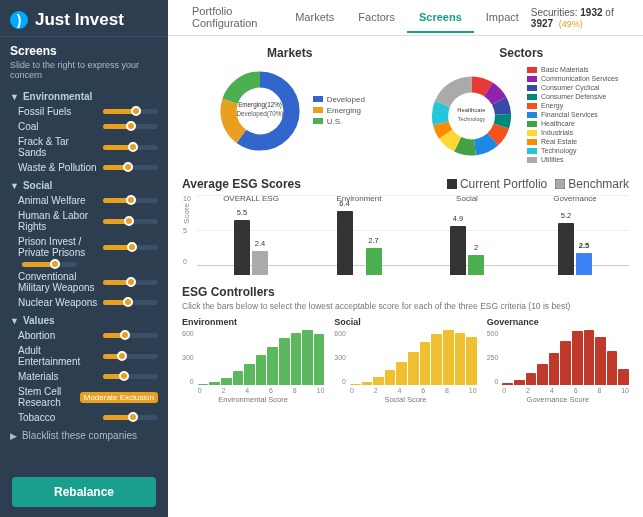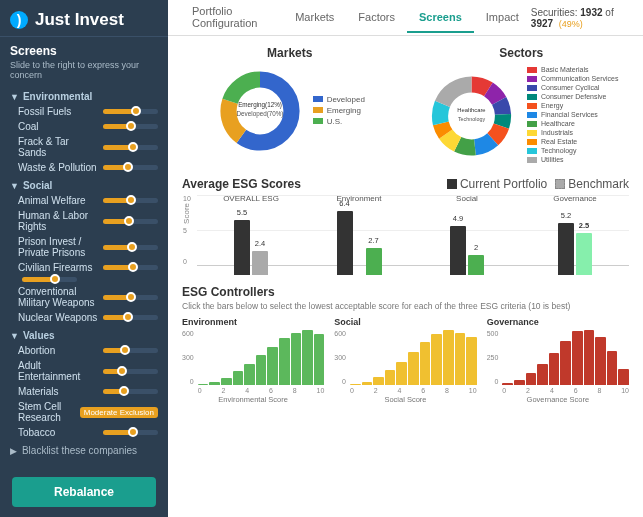--- a/index.html
+++ b/index.html
@@ -227,27 +227,20 @@
       <div class="screen-slider">
           <div class="screen-slider-fill" style="width:48%"></div>
           <div class="screen-slider-thumb" style="left:calc(48% - 5px)"></div>
         </div>
     </div>
     <div class="screen-item">
       <span class="screen-name">Prison Invest / Private Prisons</span>
       <div class="screen-slider">
           <div class="screen-slider-fill" style="width:52%"></div>
           <div class="screen-slider-thumb" style="left:calc(52% - 5px)"></div>
-        </div>
-    </div>
-    <div class="screen-item">
-      <span class="screen-name">Civilian Firearms</span>
-      <div class="screen-slider">
-          <div class="screen-slider-fill" style="width:55%"></div>
-          <div class="screen-slider-thumb" style="left:calc(55% - 5px)"></div>
         </div>
     </div>
     <div class="screen-item">
       <div class="screen-slider">
           <div class="screen-slider-fill" style="width:60%"></div>
           <div class="screen-slider-thumb" style="left:calc(60% - 5px)"></div>
         </div>
     </div>
     <div class="screen-item">
       <span class="screen-name">Conventional Military Weapons</span>
@@ -494,21 +487,21 @@
                 </div>
               </div>
             </div>
 
             <div style="display:flex;flex-direction:column;align-items:center;flex:1;">
               <div style="font-size:8px;color:#555;margin-bottom:2px;">Governance</div>
               <div style="display:flex;gap:2px;align-items:flex-end;height:70px;">
                 <div style="width:16px;background:#333;border-radius:1px 1px 0 0;height:52px;position:relative;">
                   <span style="position:absolute;top:-12px;left:50%;transform:translateX(-50%);font-size:7.5px;color:#333;">5.2</span>
                 </div>
-                <div style="width:16px;background:#86efac;border-radius:1px 1px 0 0;height:42px;position:relative;font-weight:bold;">
+                <div style="width:16px;background:#3b82f6;border-radius:1px 1px 0 0;height:22px;position:relative;font-weight:bold;">
                   <span style="position:absolute;top:-12px;left:50%;transform:translateX(-50%);font-size:7.5px;color:#333;">2.5</span>
                 </div>
               </div>
             </div>
           </div>
         </div>
       </div>
     </div>
 
     <div class="controllers-section">

